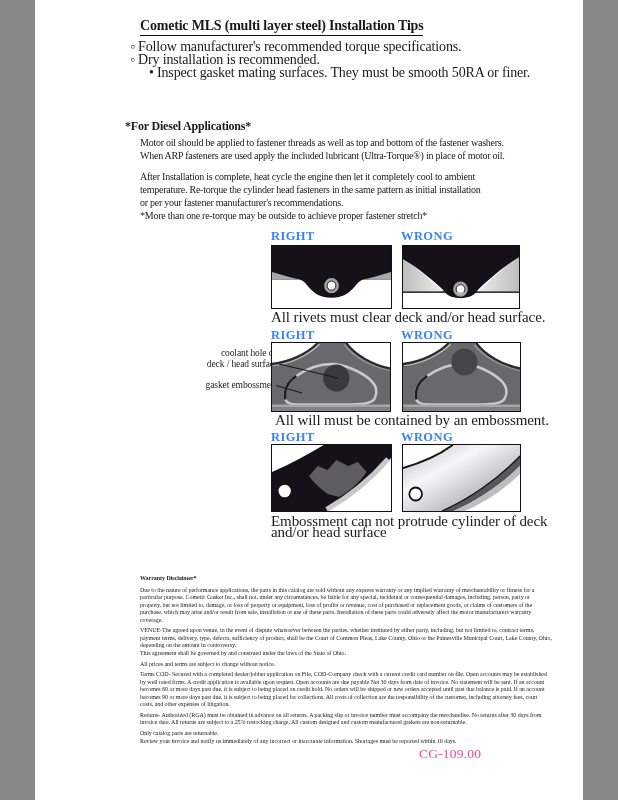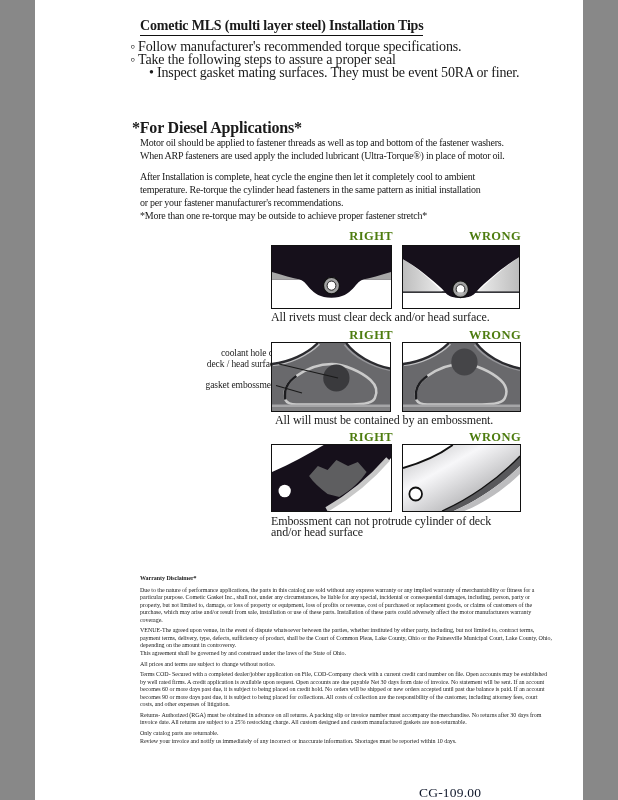--- a/index.html
+++ b/index.html
@@ -10,63 +10,63 @@
   }
   .abs{position:absolute;}
   #title{
     left:105px;top:18px;font-size:14px;font-weight:bold;letter-spacing:-0.2px;
     border-bottom:1.6px solid #111;padding-bottom:1px;white-space:nowrap;
   }
   #tips{left:95px;top:40px;font-size:14px;letter-spacing:-0.15px;line-height:13px;}
   .tip{white-space:nowrap;}
   .tip .marker{display:inline-block;width:8px;}
   .tip.indent{padding-left:19px;}
-  #diesel-heading{left:97px;top:119px;font-size:16px;font-weight:bold;letter-spacing:-0.2px;}
+  #diesel-heading{left:90px;top:119px;font-size:12px;font-weight:bold;letter-spacing:-0.2px;}
   .bodypara{
     left:105px;width:460px;font-size:10px;letter-spacing:-0.25px;line-height:13px;
     white-space:pre-line;
   }
   #diesel-para1{top:136px;}
   #diesel-para2{top:170px;}
   #diesel-note{top:209px;}
   .figlabel{
-    font-size:12.5px;font-weight:600;letter-spacing:0.4px;color:#4d7c0f;
-    width:122px;text-align:right;
+    font-size:12.5px;font-weight:600;letter-spacing:0.4px;color:#3b82f6;
+    width:122px;text-align:left;
   }
   .figbox{
     border:1.6px solid #111;background:#fff;
   }
   .figbox svg{display:block;width:100%;height:100%;}
   .caption{
-    font-size:12px;letter-spacing:-0.1px;line-height:11px;color:#1b1b1b;white-space:pre-line;
+    font-size:15px;letter-spacing:-0.1px;line-height:11px;color:#1b1b1b;white-space:pre-line;
   }
   .callout{
     font-size:9.5px;letter-spacing:-0.1px;line-height:10.5px;color:#1b1b1b;
     text-align:right;white-space:pre-line;width:142px;left:101px;
   }
   #leader-overlay{left:0;top:0;width:618px;height:800px;pointer-events:none;z-index:5;}
   #legal{
     left:105px;top:575px;width:412px;font-size:6px;letter-spacing:-0.05px;
     line-height:7.4px;color:#222;
   }
   #legal .lp{margin:0 0 3.5px 0;white-space:pre-line;}
   #legal .lh{font-weight:bold;margin:0 0 4.5px 0;}
-  #page-number{left:384px;top:785px;font-size:13.5px;letter-spacing:0.2px;color:#0f172a;}
+  #page-number{left:384px;top:746px;font-size:13.5px;letter-spacing:0.2px;color:#ec4899;}
 </style>
 </head>
 <body>
 
 <div id="page">
 
   <div id="title" class="abs">Cometic MLS (multi layer steel) Installation Tips</div>
 
   <div id="tips" class="abs">
     <div class="tip"><span class="marker">◦</span><span>Follow manufacturer's recommended torque specifications.</span></div>
-    <div class="tip"><span class="marker">◦</span><span>Take the following steps to assure a proper seal</span></div>
-    <div class="tip indent"><span class="marker">•</span><span>Inspect gasket mating surfaces.  They must be event 50RA or finer.</span></div>
+    <div class="tip"><span class="marker">◦</span><span>Dry installation is recommended.</span></div>
+    <div class="tip indent"><span class="marker">•</span><span>Inspect gasket mating surfaces.  They must be smooth 50RA or finer.</span></div>
   </div>
 
   <div id="diesel-heading" class="abs">*For Diesel Applications*</div>
   <div id="diesel-para2" class="abs bodypara">After Installation is complete, heat cycle the engine then let it completely cool to ambient
 temperature. Re-torque the cylinder head fasteners in the same pattern as initial installation
 or per your fastener manufacturer's recommendations.</div>
   <div id="diesel-para1" class="abs bodypara">Motor oil should be applied to fastener threads as well as top and bottom of the fastener washers.
 When ARP fasteners are used apply the included lubricant (Ultra-Torque®) in place of motor oil.</div>
   <div id="diesel-note" class="abs bodypara">*More than one re-torque may be outside to achieve proper fastener stretch*</div>
 

